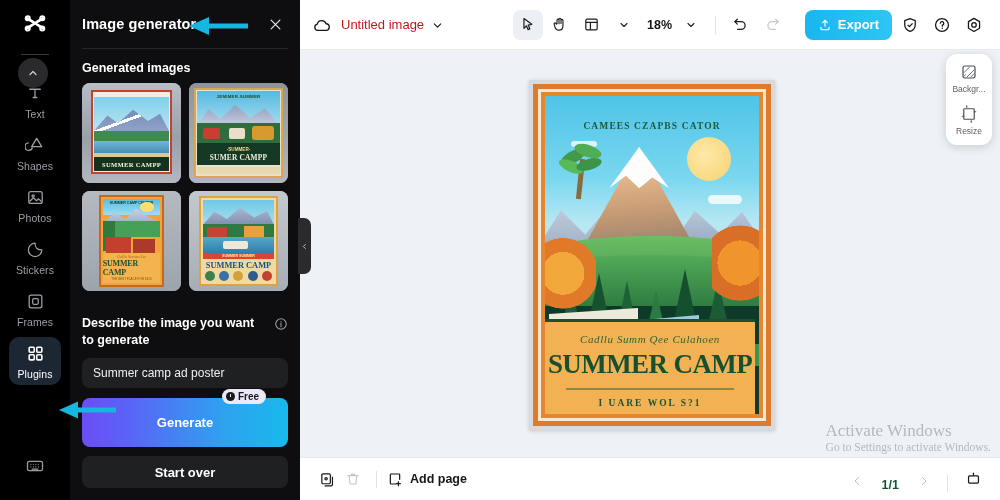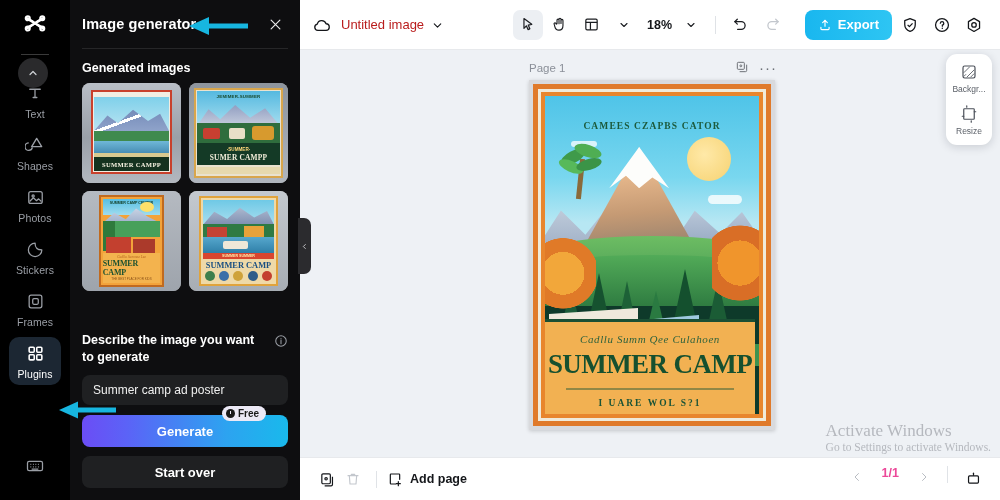--- a/index.html
+++ b/index.html
@@ -71,21 +71,21 @@
   .desc-label { font-size: 12.5px; font-weight: 700; line-height: 1.35; flex: 1; }
   .info-ic { width: 14px; height: 14px; flex: 0 0 14px; margin-top: 2px; color:#9b9fa6; }
   .prompt-input {
     width: 100%; height: 30px; border-radius: 8px;
     background: #1f2022; border: none; outline: none;
     color: #f0f0f0; font-size: 12px; padding: 0 11px;
     font-family: "Liberation Sans", sans-serif;
   }
   .btn-wrap { position: relative; margin-top: 10px; }
   .btn-generate {
-    width: 100%; height: 32px; border: none; border-radius: 8px;
+    width: 100%; height: 49px; border: none; border-radius: 8px;
     background: linear-gradient(90deg,#6b4df5 0%, #5b63f7 22%, #2da3f0 70%, #19b9ec 100%);
     color: #fff; font-size: 13px; font-weight: 700; cursor: pointer;
     font-family: "Liberation Sans", sans-serif;
   }
   .free-badge {
     position: absolute; right: 22px; top: -9px;
     background: #ece9f6; color: #1a1a1a;
     font-size: 10px; font-weight: 700;
     border-radius: 9px; padding: 2px 7px 2px 4px;
     display: flex; align-items: center; gap: 3px;
@@ -173,21 +173,21 @@
   .wm2 { font-size: 11.5px; font-family: "Liberation Serif", serif; color:#b5b8be; }
 
   .bottombar {
     height: 43px; background:#fff; border-top: 1px solid #e7e9ec;
     display:flex; align-items:center; padding: 0 14px; gap: 0;
   }
   .bb-ic { width:26px; height:26px; display:flex; align-items:center; justify-content:center; color:#14161a; }
   .bb-ic.dim { color:#c3c7cd; }
   .bb-div { width:1px; height:17px; background:#e0e3e7; margin: 0 10px; }
   .addpage { display:flex; align-items:center; gap:7px; font-size:12.5px; font-weight:700; color:#14161a; }
-  .bb-right { margin-left:auto; display:flex; align-items:flex-start; gap:2px; color:#ec4899; }
+  .bb-right { margin-left:auto; display:flex; align-items:flex-end; gap:2px; color:#14532d; }
   .pagenum { font-size:12.5px; font-weight:700; padding:0 12px; }
   .arrow-btn { width:22px; height:22px; display:flex; align-items:center; justify-content:center; color:#b9bdc3; font-size:14px; }
 
   
   .tarrow { position:absolute; z-index: 60; pointer-events:none; }
 
   
   .sky { position:absolute; inset:0; background: linear-gradient(180deg,#4fc4e8 0%, #79d7ef 45%, #b7e7f3 70%); }
   .sun { position:absolute; border-radius:50%; background: radial-gradient(circle at 40% 40%, #ffe9a8, #f6d271); }
 </style>
@@ -511,32 +511,20 @@
           <svg width="18" height="18" viewBox="0 0 24 24" fill="none" stroke="#14161a" stroke-width="1.7" stroke-linejoin="round">
               <path d="M12 3.2l7.4 4.3v8.8L12 20.6 4.6 16.3V7.5z"></path>
               <circle cx="12" cy="11.9" r="3"></circle>
             </svg>
         </span>
       </div>
     </div>
 
     <div class="canvas-area">
 
-      <div class="page-head">
-        <span>Page 1</span>
-        <span class="sp"></span>
-        <span class="pic">
-          <svg width="14" height="14" viewBox="0 0 24 24" fill="none" stroke="currentColor" stroke-width="1.7" stroke-linejoin="round">
-              <rect x="4" y="4" width="12" height="12" rx="1.6"></rect>
-              <path d="M8 20h10a2 2 0 0 0 2-2V8"></path>
-              <circle cx="10" cy="10" r="1.6"></circle>
-            </svg>
-        </span>
-        <span class="dots">···</span>
-      </div>
 
       <div class="page-card">
         <div class="poster">
 
           <div style="position:absolute;inset:0;background:#d9dadd;"></div>
           <div style="position:absolute;left:4px;top:4px;right:4px;bottom:4px;background:#e07a2a;"></div>
           <div style="position:absolute;left:9px;top:9px;right:9px;bottom:9px;background:#f0ead9;"></div>
           <div style="position:absolute;left:12px;top:12px;right:12px;bottom:12px;background:#e8862d;"></div>
           <div style="position:absolute;left:16px;top:16px;right:16px;bottom:16px;background:#0e3a2a;overflow:hidden;">
 

